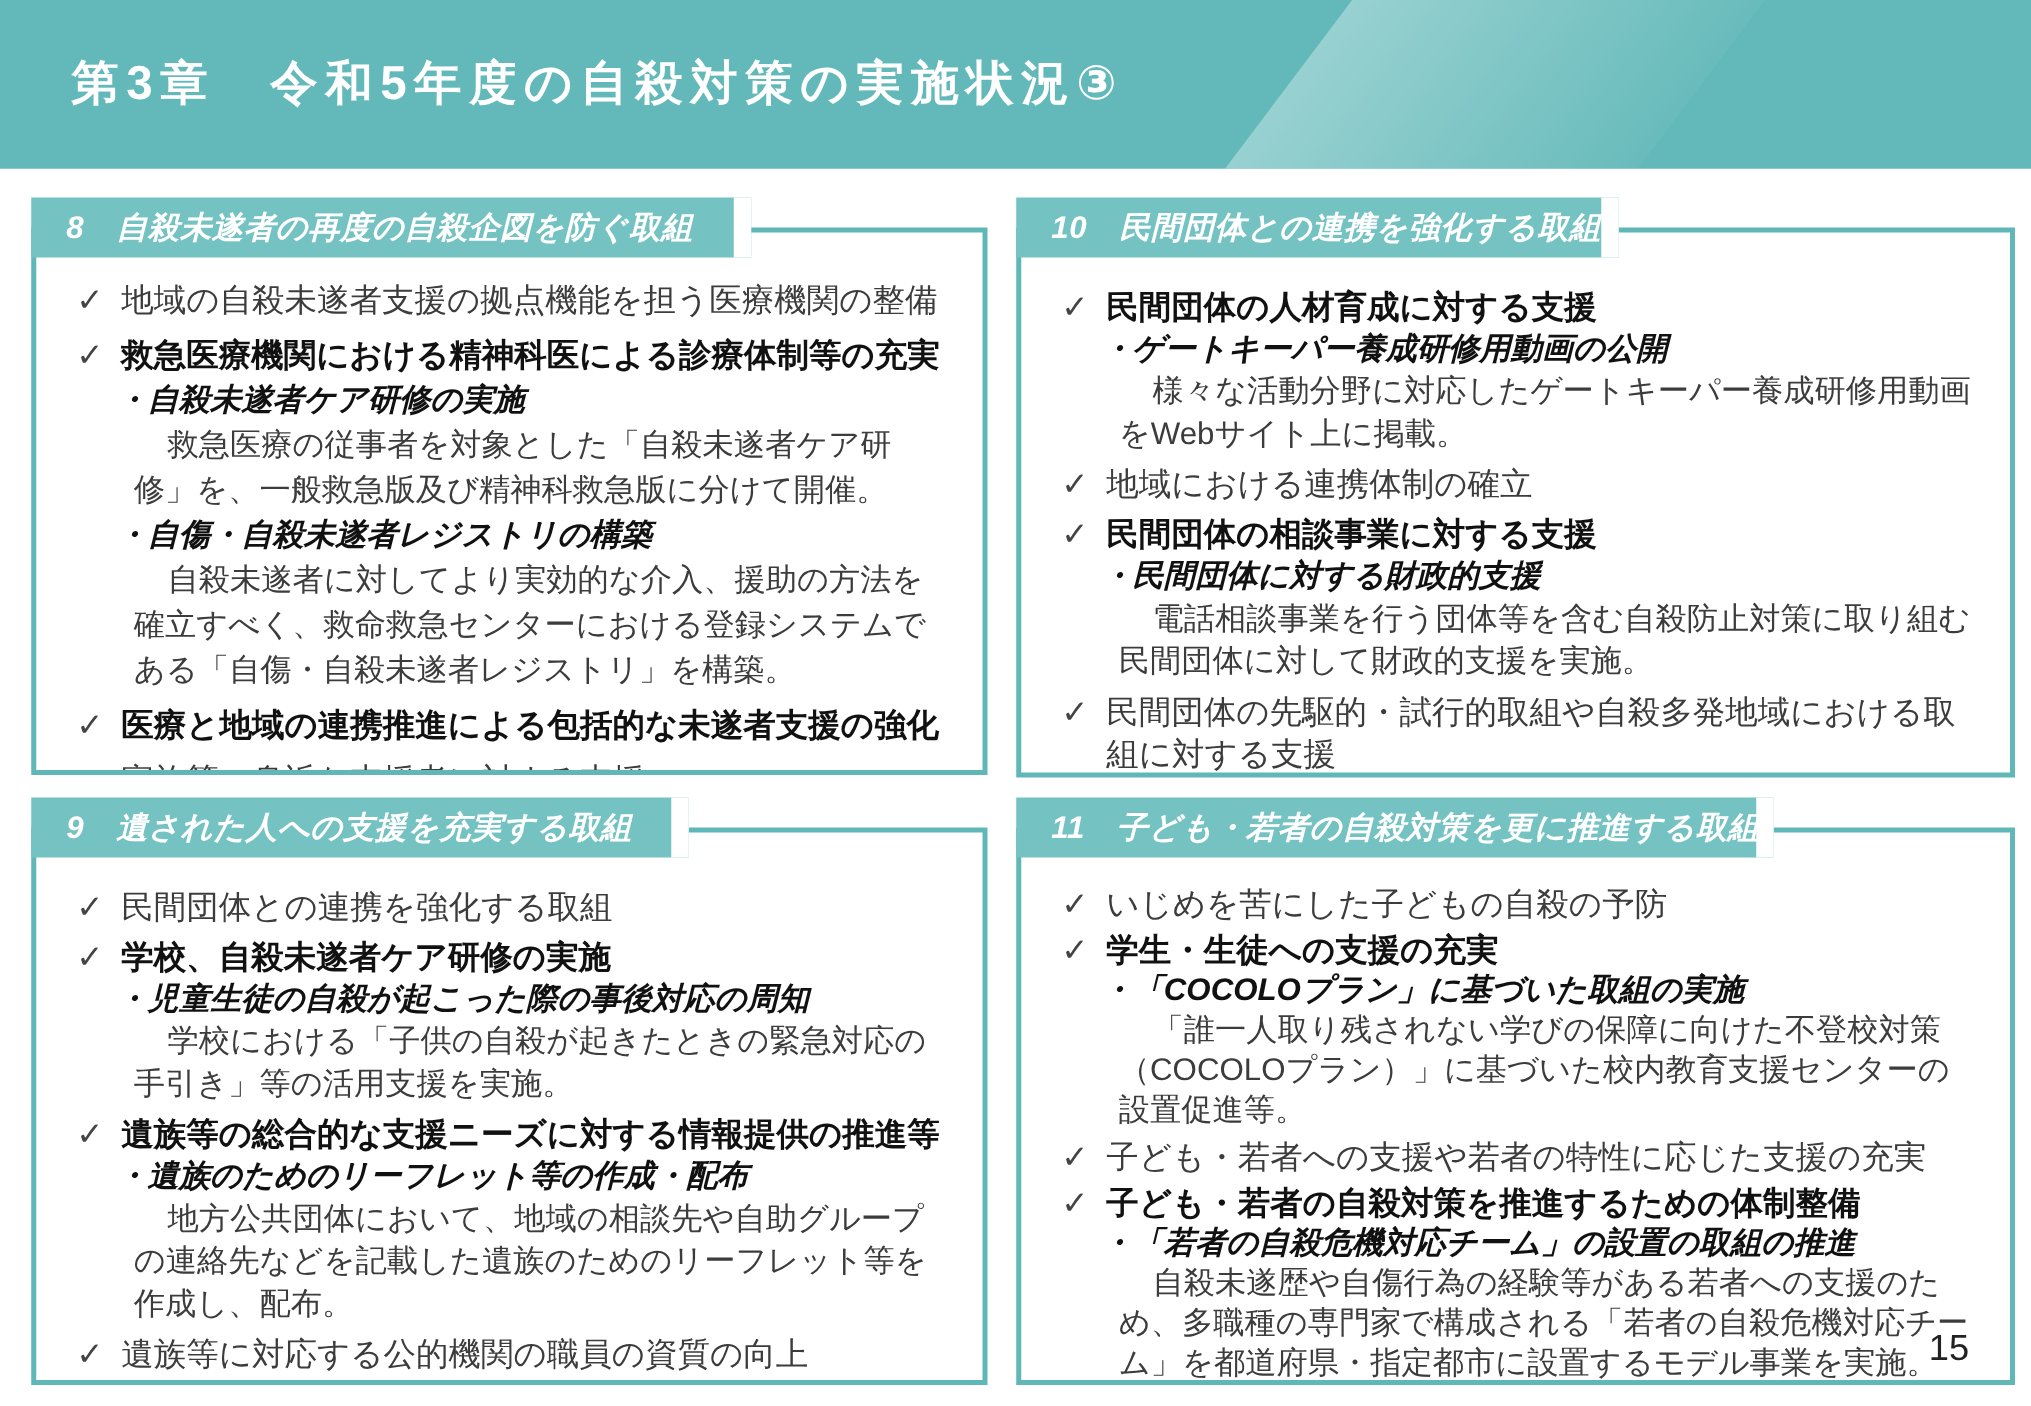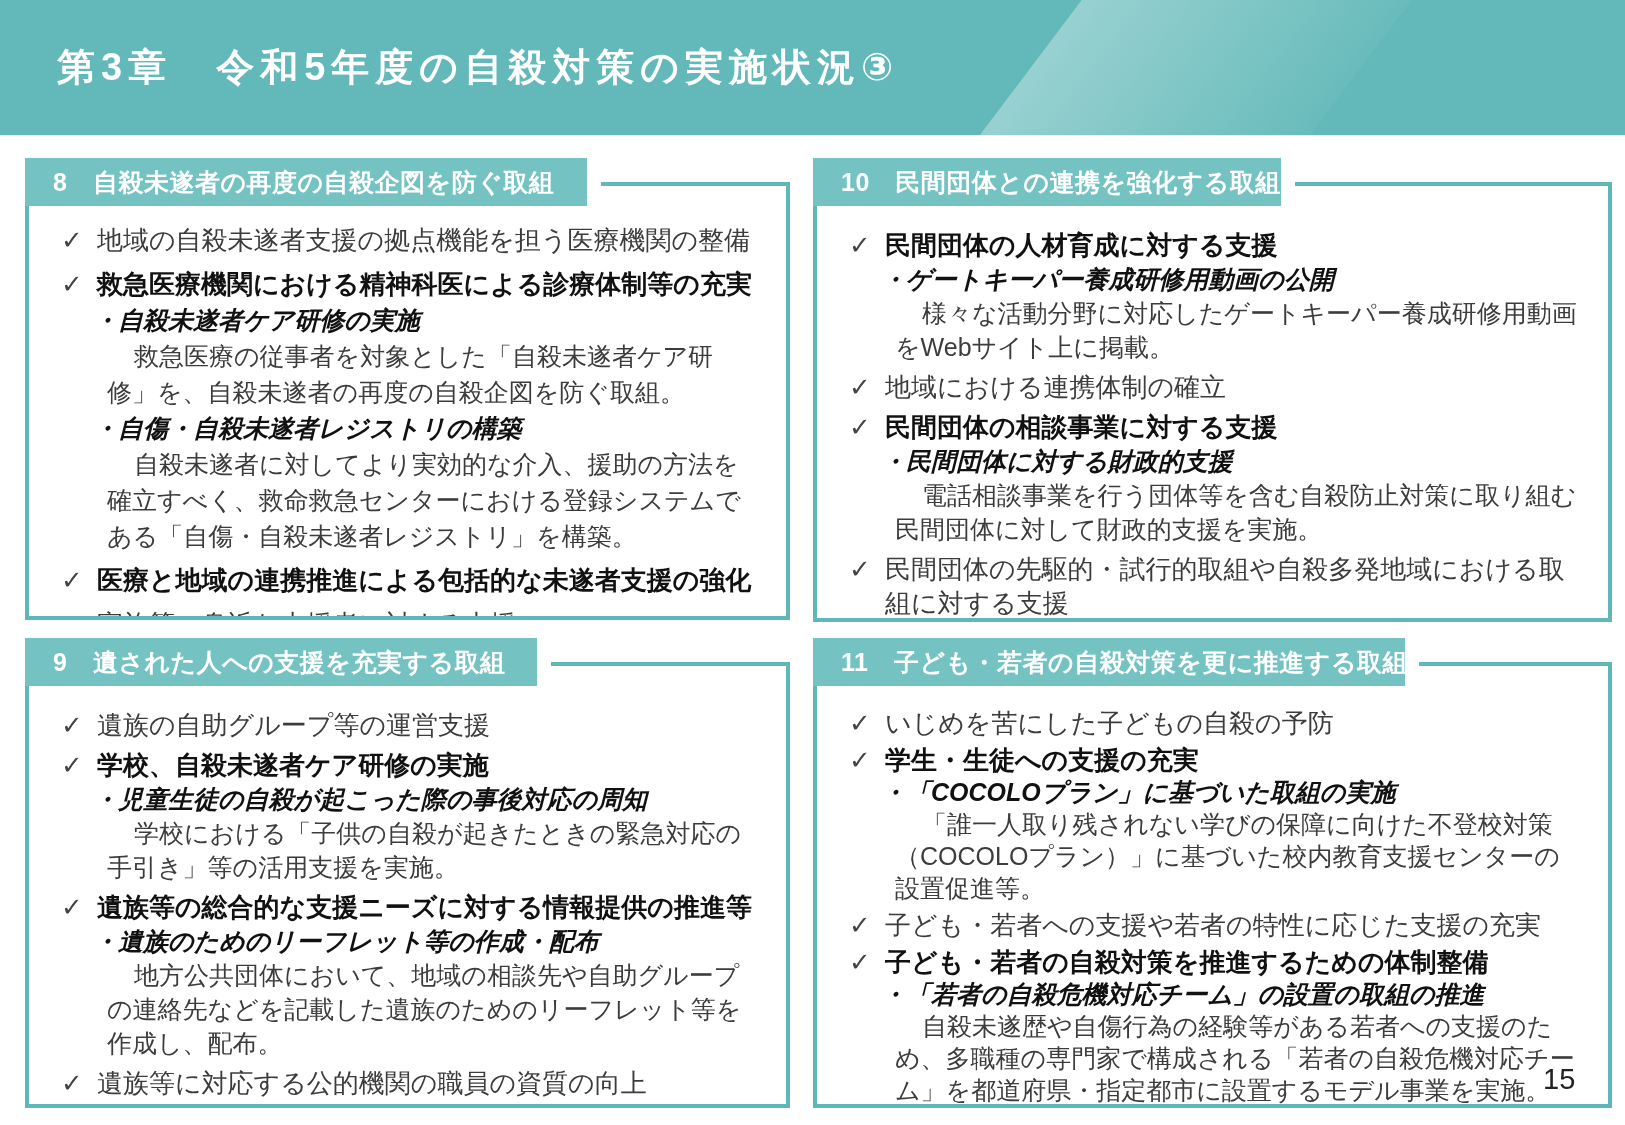--- a/index.html
+++ b/index.html
@@ -33,21 +33,21 @@
 
   .panel {
     position:absolute; left:0; right:0; top:24px; bottom:0;
     border:4px solid #5fb7b7; background:#ffffff;
     padding:36px 24px 0 28px; overflow:hidden; z-index:1;
   }
   .bar {
     position:absolute; left:0; top:0; height:48px; line-height:48px;
     background:#74c2c2; color:#ffffff; font-weight:bold; font-size:25px;
     padding-left:28px; letter-spacing:0.5px; white-space:nowrap;
-    border-right:14px solid #ffffff; z-index:2;
+    border-right:14px solid #ffffff; z-index:2;font-style:italic;
   }
   #box8  .bar { width:576px; }
   #box9  .bar { width:526px; }
   #box10 .bar { width:482px; }
   #box11 .bar { width:606px; }
 
   
   .item { color:#3c3c3c; }
   .check { display:flex; margin-top:8px; font-size:26px; }
   #box8  .item { line-height:36px; }
@@ -83,21 +83,21 @@
     <div class="panel">
       <div class="item check">
         <span class="tick">✓</span>
         <span class="txt">地域の自殺未遂者支援の拠点機能を担う医療機関の整備</span>
       </div>
       <div class="item check b">
         <span class="tick">✓</span>
         <span class="txt">救急医療機関における精神科医による診療体制等の充実</span>
       </div>
       <div class="item sub">・自殺未遂者ケア研修の実施</div>
-      <div class="item para">救急医療の従事者を対象とした「自殺未遂者ケア研修」を、自殺未遂者の再度の自殺企図を防ぐ取組。</div>
+      <div class="item para">救急医療の従事者を対象とした「自殺未遂者ケア研修」を、一般救急版及び精神科救急版に分けて開催。</div>
       <div class="item sub">・自傷・自殺未遂者レジストリの構築</div>
       <div class="item para">自殺未遂者に対してより実効的な介入、援助の方法を確立すべく、救命救急センターにおける登録システムである「自傷・自殺未遂者レジストリ」を構築。</div>
       <div class="item check b">
         <span class="tick">✓</span>
         <span class="txt">医療と地域の連携推進による包括的な未遂者支援の強化</span>
       </div>
       <div class="item check">
         <span class="tick">✓</span>
         <span class="txt">家族等の身近な支援者に対する支援</span>
       </div>
@@ -128,21 +128,21 @@
         <span class="txt">民間団体の先駆的・試行的取組や自殺多発地域における取組に対する支援</span>
       </div>
     </div>
     <div class="bar">10　民間団体との連携を強化する取組</div>
   </section>
 
   <section class="box" id="box9">
     <div class="panel">
       <div class="item check">
         <span class="tick">✓</span>
-        <span class="txt">遺族の自助グループ等の運営支援</span>
+        <span class="txt">民間団体との連携を強化する取組</span>
       </div>
       <div class="item check b">
         <span class="tick">✓</span>
         <span class="txt">学校、自殺未遂者ケア研修の実施</span>
       </div>
       <div class="item sub">・児童生徒の自殺が起こった際の事後対応の周知</div>
       <div class="item para">学校における「子供の自殺が起きたときの緊急対応の手引き」等の活用支援を実施。</div>
       <div class="item check b">
         <span class="tick">✓</span>
         <span class="txt">遺族等の総合的な支援ニーズに対する情報提供の推進等</span>

